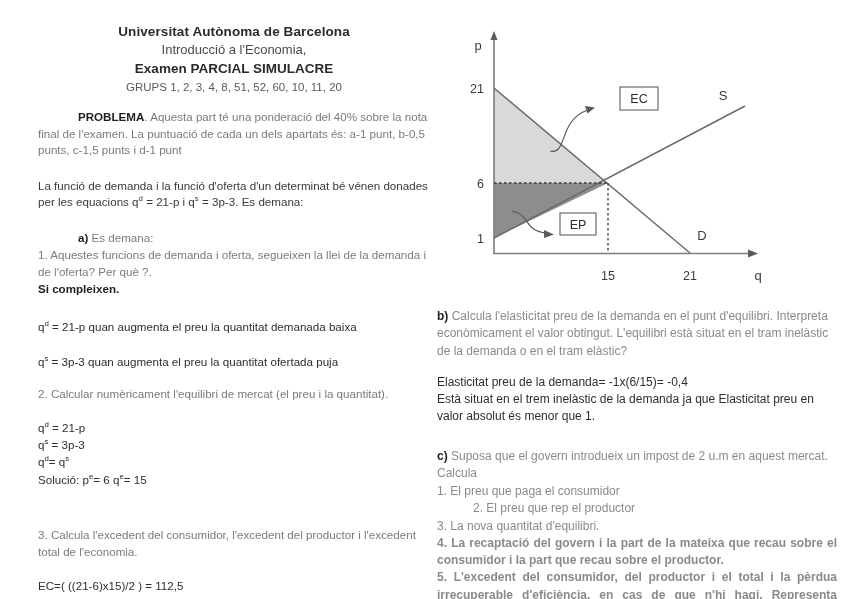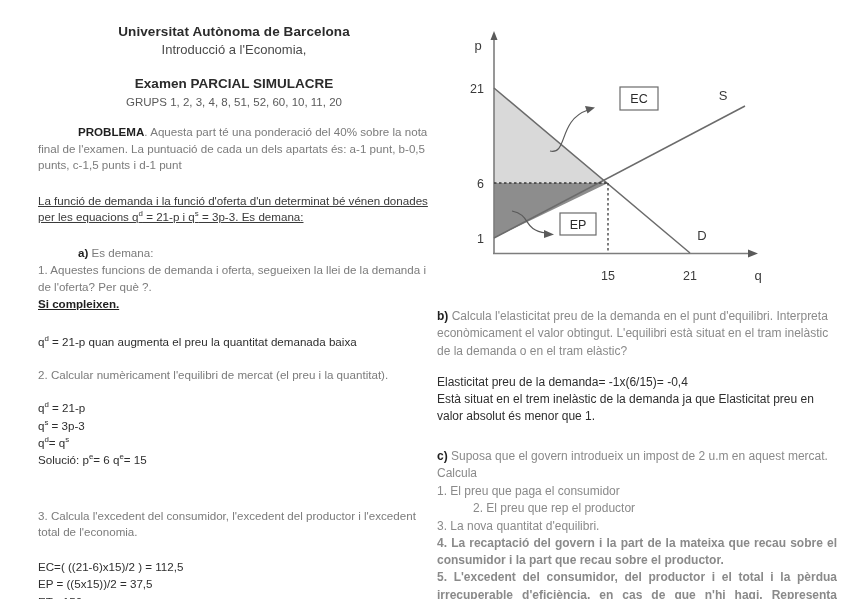--- a/index.html
+++ b/index.html
@@ -40,35 +40,35 @@
   }
   .t-sub {
     font-size: 13px;
     color: #4a4a4a;
     margin-top: 1px;
   }
   .t-exam {
     font-size: 13.5px;
     font-weight: bold;
     color: #2b2b2b;
-    margin-top: 18px;
+    margin-top: 3px;
   }
   .t-groups {
     font-size: 11.5px;
     color: #5a5a5a;
     margin-top: 2px;
   }
 
   .para {
     font-size: 11.6px;
     line-height: 1.42;
     color: #7b7b7b;
     margin-top: 15px;
   }
-  .para.dark { color: #3a3a3a; text-decoration: underline; }
+  .para.dark { color: #3a3a3a; }
   .para b, .para strong { color: #1f1f1f; font-weight: bold; padding-left: 40px; }
   .para.gap-lg { margin-top: 19px; }
 
   .mono-line {
     font-size: 11.6px;
     line-height: 1.5;
     color: #2e2e2e;
   }
 
   sup { font-size: 0.68em; vertical-align: super; line-height: 0; }
@@ -147,20 +147,23 @@
     <div class="para gap-lg">
       <b>a)</b><span> Es demana:</span>
     </div>
     <div class="para" style="margin-top:1px;">1. Aquestes funcions de demanda i oferta, segueixen la llei de la demanda i de l'oferta? Per què ?.</div>
     <div class="para dark" style="margin-top:1px;font-weight:bold;color:#1f1f1f;">Si compleixen.</div>
 
     <div class="mono-line" style="margin-top:21px;">
       <span>q</span><sup>d</sup><span> = 21-p  quan augmenta el preu la quantitat demanada baixa</span>
     </div>
 
+    <div class="mono-line" style="margin-top:17px;">
+      <span>q</span><sup>s</sup><span> = 3p-3  quan augmenta el preu la quantitat ofertada puja</span>
+    </div>
 
     <div class="para" style="margin-top:16px;">2. Calcular numèricament l'equilibri de mercat (el preu i la quantitat).</div>
 
     <div style="margin-top:16px;">
       <div class="mono-line">
         <span>q</span><sup>d</sup><span> = 21-p</span>
       </div>
       <div class="mono-line">
         <span>q</span><sup>s</sup><span> = 3p-3</span>
       </div>

